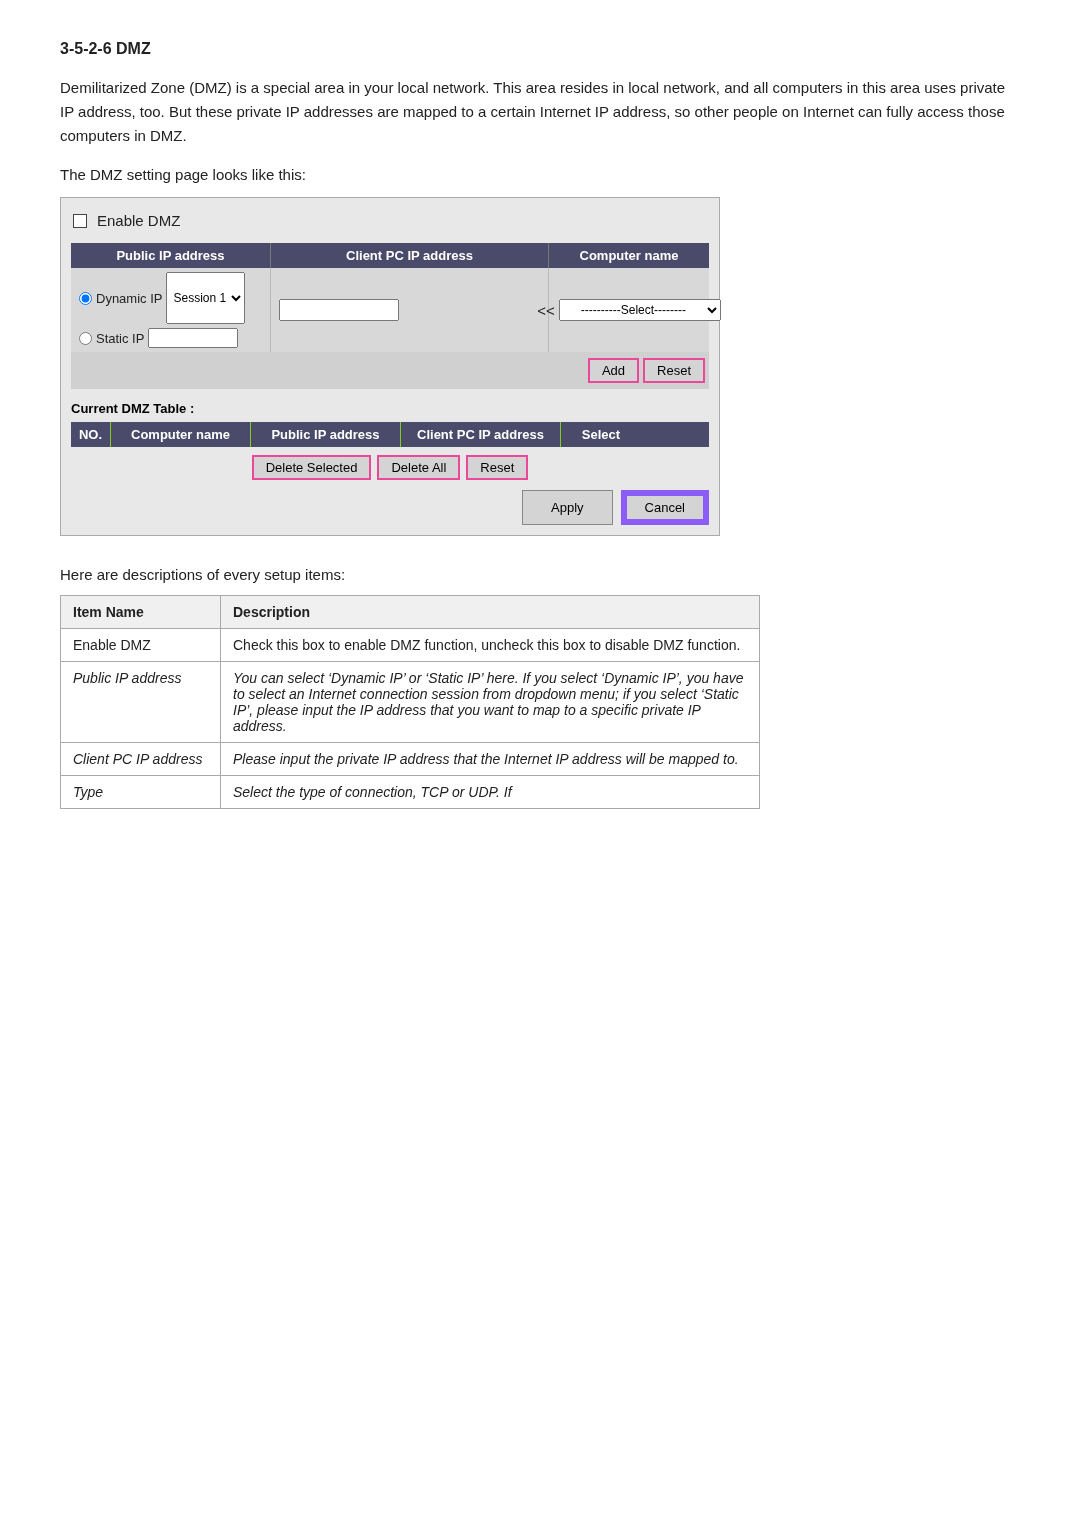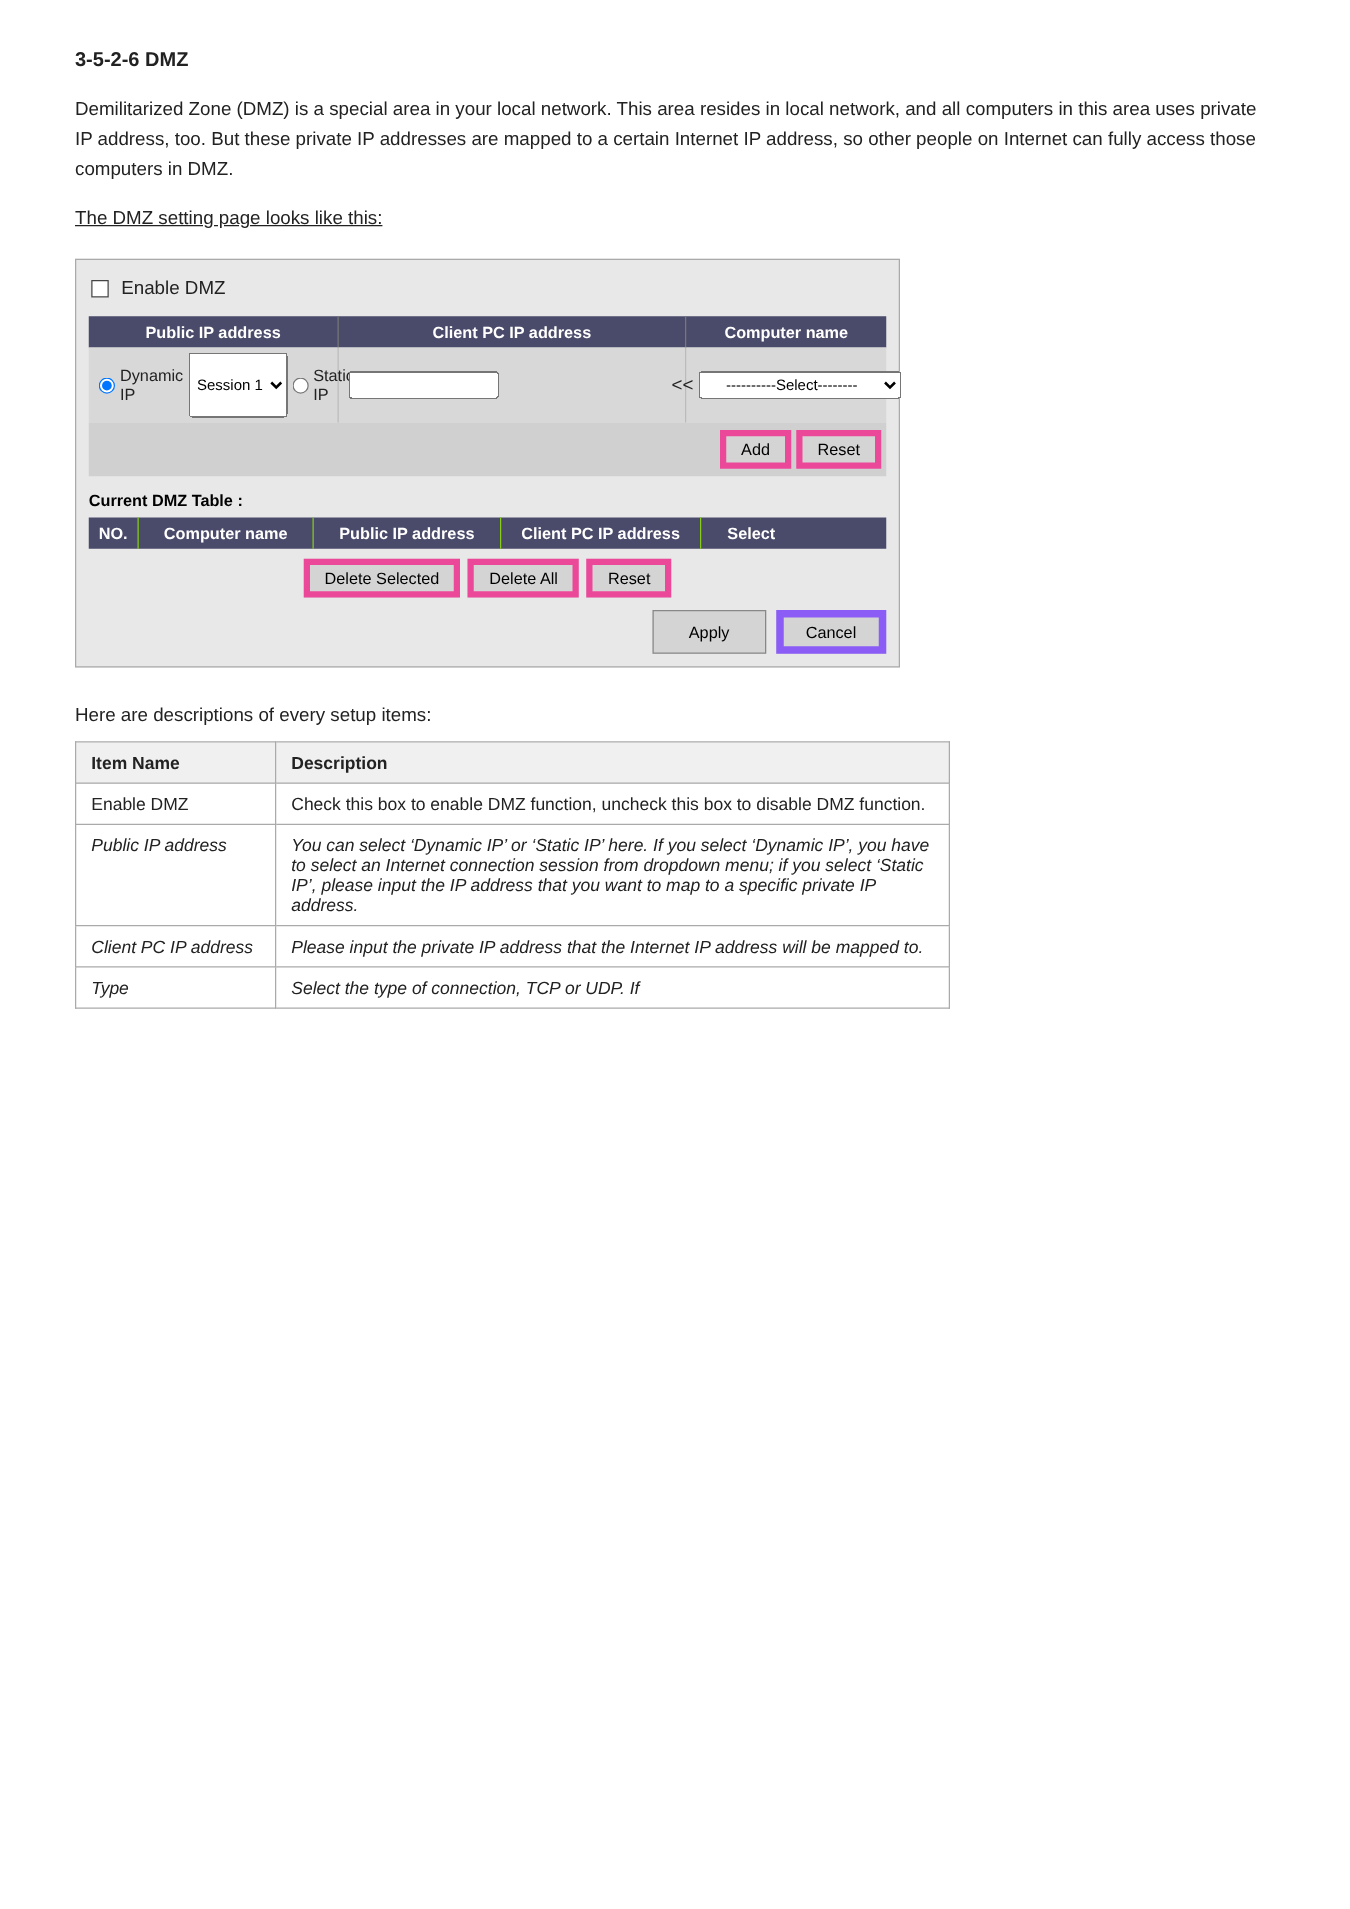--- a/index.html
+++ b/index.html
@@ -14,23 +14,22 @@
     h2 {
       font-size: 16px;
       font-weight: bold;
       margin-bottom: 18px;
     }
     p.intro {
       margin-bottom: 18px;
       line-height: 1.6;
     }
     p.subheading {
-      margin-bottom: 24px;
+      margin-bottom: 14px;
       font-size: 15px;
-      text-decoration: underline;
     }
 
     
     .dmz-panel {
       border: 1px solid #aaa;
       background: #e8e8e8;
       padding: 10px;
       margin-bottom: 30px;
       display: inline-block;
       width: 100%;
@@ -72,21 +71,21 @@
       height: 100%;
       display: flex;
       align-items: center;
     }
     .dmz-row > div:last-child {
       border-right: none;
       justify-content: center;
     }
     .public-ip-cell {
       display: flex;
-      flex-direction: row;
+      flex-direction: column;
       gap: 4px;
     }
     .radio-row {
       display: flex;
       align-items: center;
       gap: 4px;
       font-size: 13px;
     }
     .session-select {
       font-size: 12px;
@@ -108,21 +107,21 @@
     }
     .add-reset-row {
       display: flex;
       justify-content: flex-end;
       gap: 4px;
       padding: 6px 4px;
       background: #d0d0d0;
     }
     .btn {
       background: #d4d4d4;
-      border: 5px solid #ec4899;
+      border: 2px solid #ec4899;
       padding: 3px 12px;
       font-size: 13px;
       cursor: pointer;
       font-family: Arial, sans-serif;
     }
 
     
     .current-dmz-section {
       margin-top: 10px;
     }

